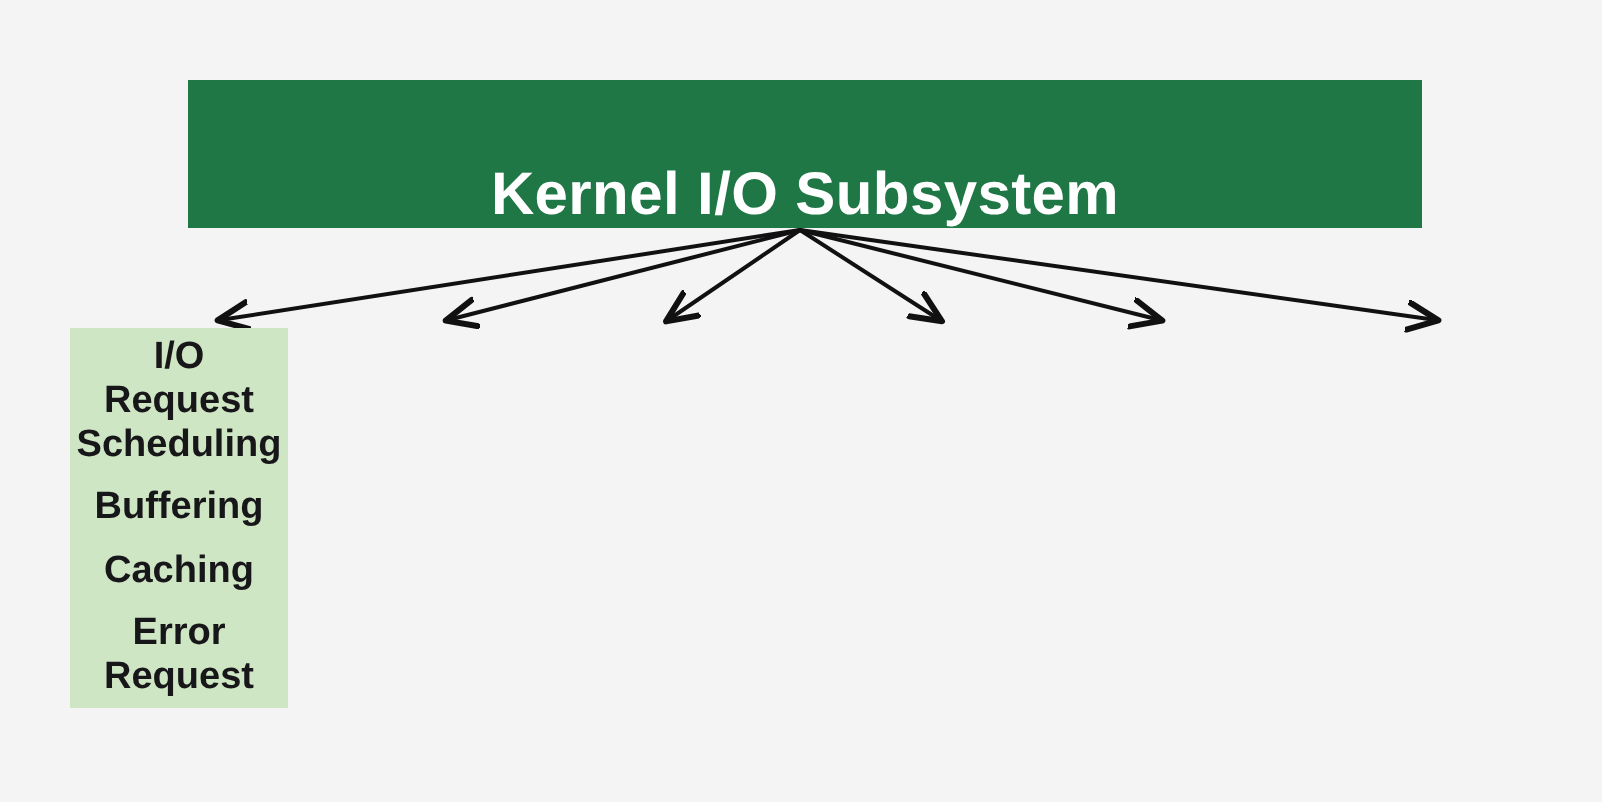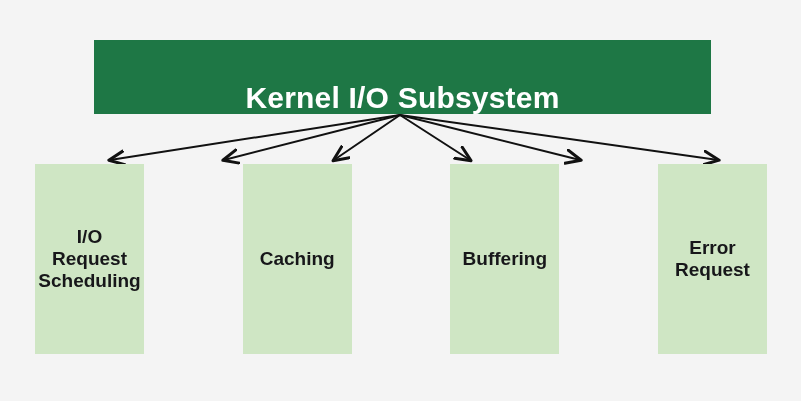--- a/index.html
+++ b/index.html
@@ -55,20 +55,21 @@
   }
 
   
   #boxes-row {
     position: absolute;
     left: 35px;
     top: 164px;
     width: 732px;
     height: 190px;
     display: flex;
+    flex-direction: column;
     justify-content: space-between;
   }
   .component-box {
     width: 109px;
     height: 190px;
     background: #cfe6c4;
     display: flex;
     align-items: center;
     justify-content: center;
     box-sizing: border-box;
@@ -107,23 +108,23 @@
       <line x1="400" y1="115" x2="580" y2="160" marker-end="url(#arrowhead)"></line>
       <line x1="400" y1="115" x2="718" y2="160" marker-end="url(#arrowhead)"></line>
     </g>
   </svg>
 
   <div id="boxes-row">
     <div class="component-box">
       <span class="component-box-label">I/O Request Scheduling</span>
     </div>
     <div class="component-box">
-      <span class="component-box-label">Caching</span>
+      <span class="component-box-label">Buffering</span>
     </div>
     <div class="component-box">
-      <span class="component-box-label">Buffering</span>
+      <span class="component-box-label">Caching</span>
     </div>
     <div class="component-box">
       <span class="component-box-label">Error Request</span>
     </div>
   </div>
 
 </div>
 
 </body></html>

